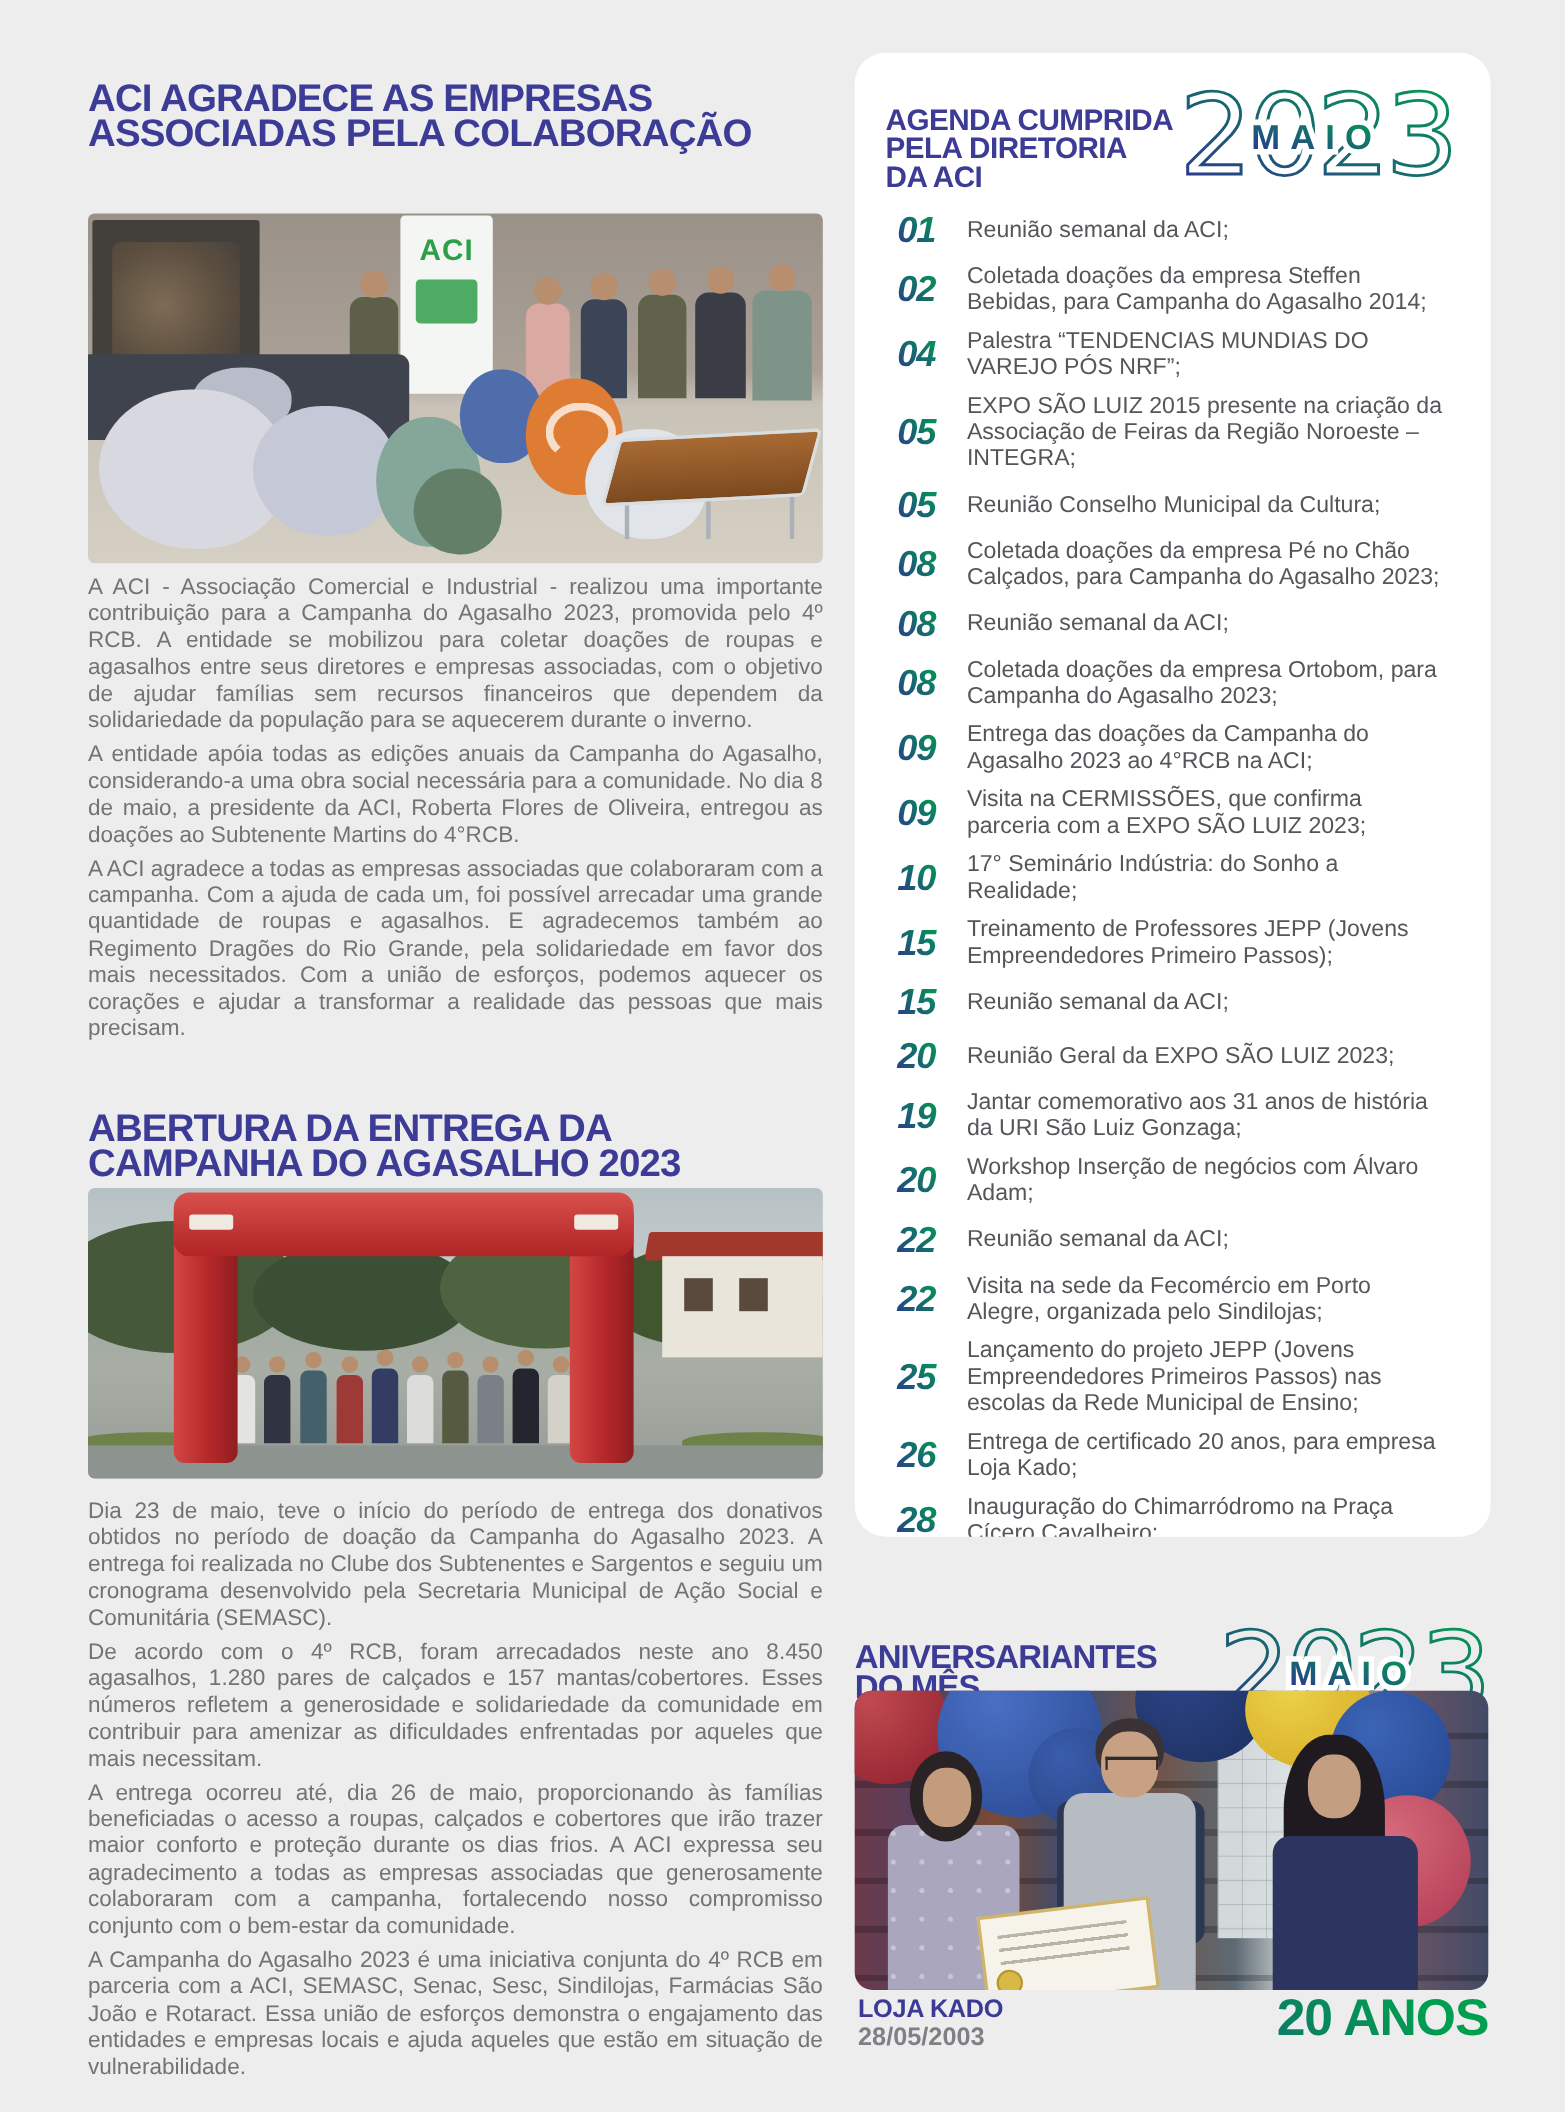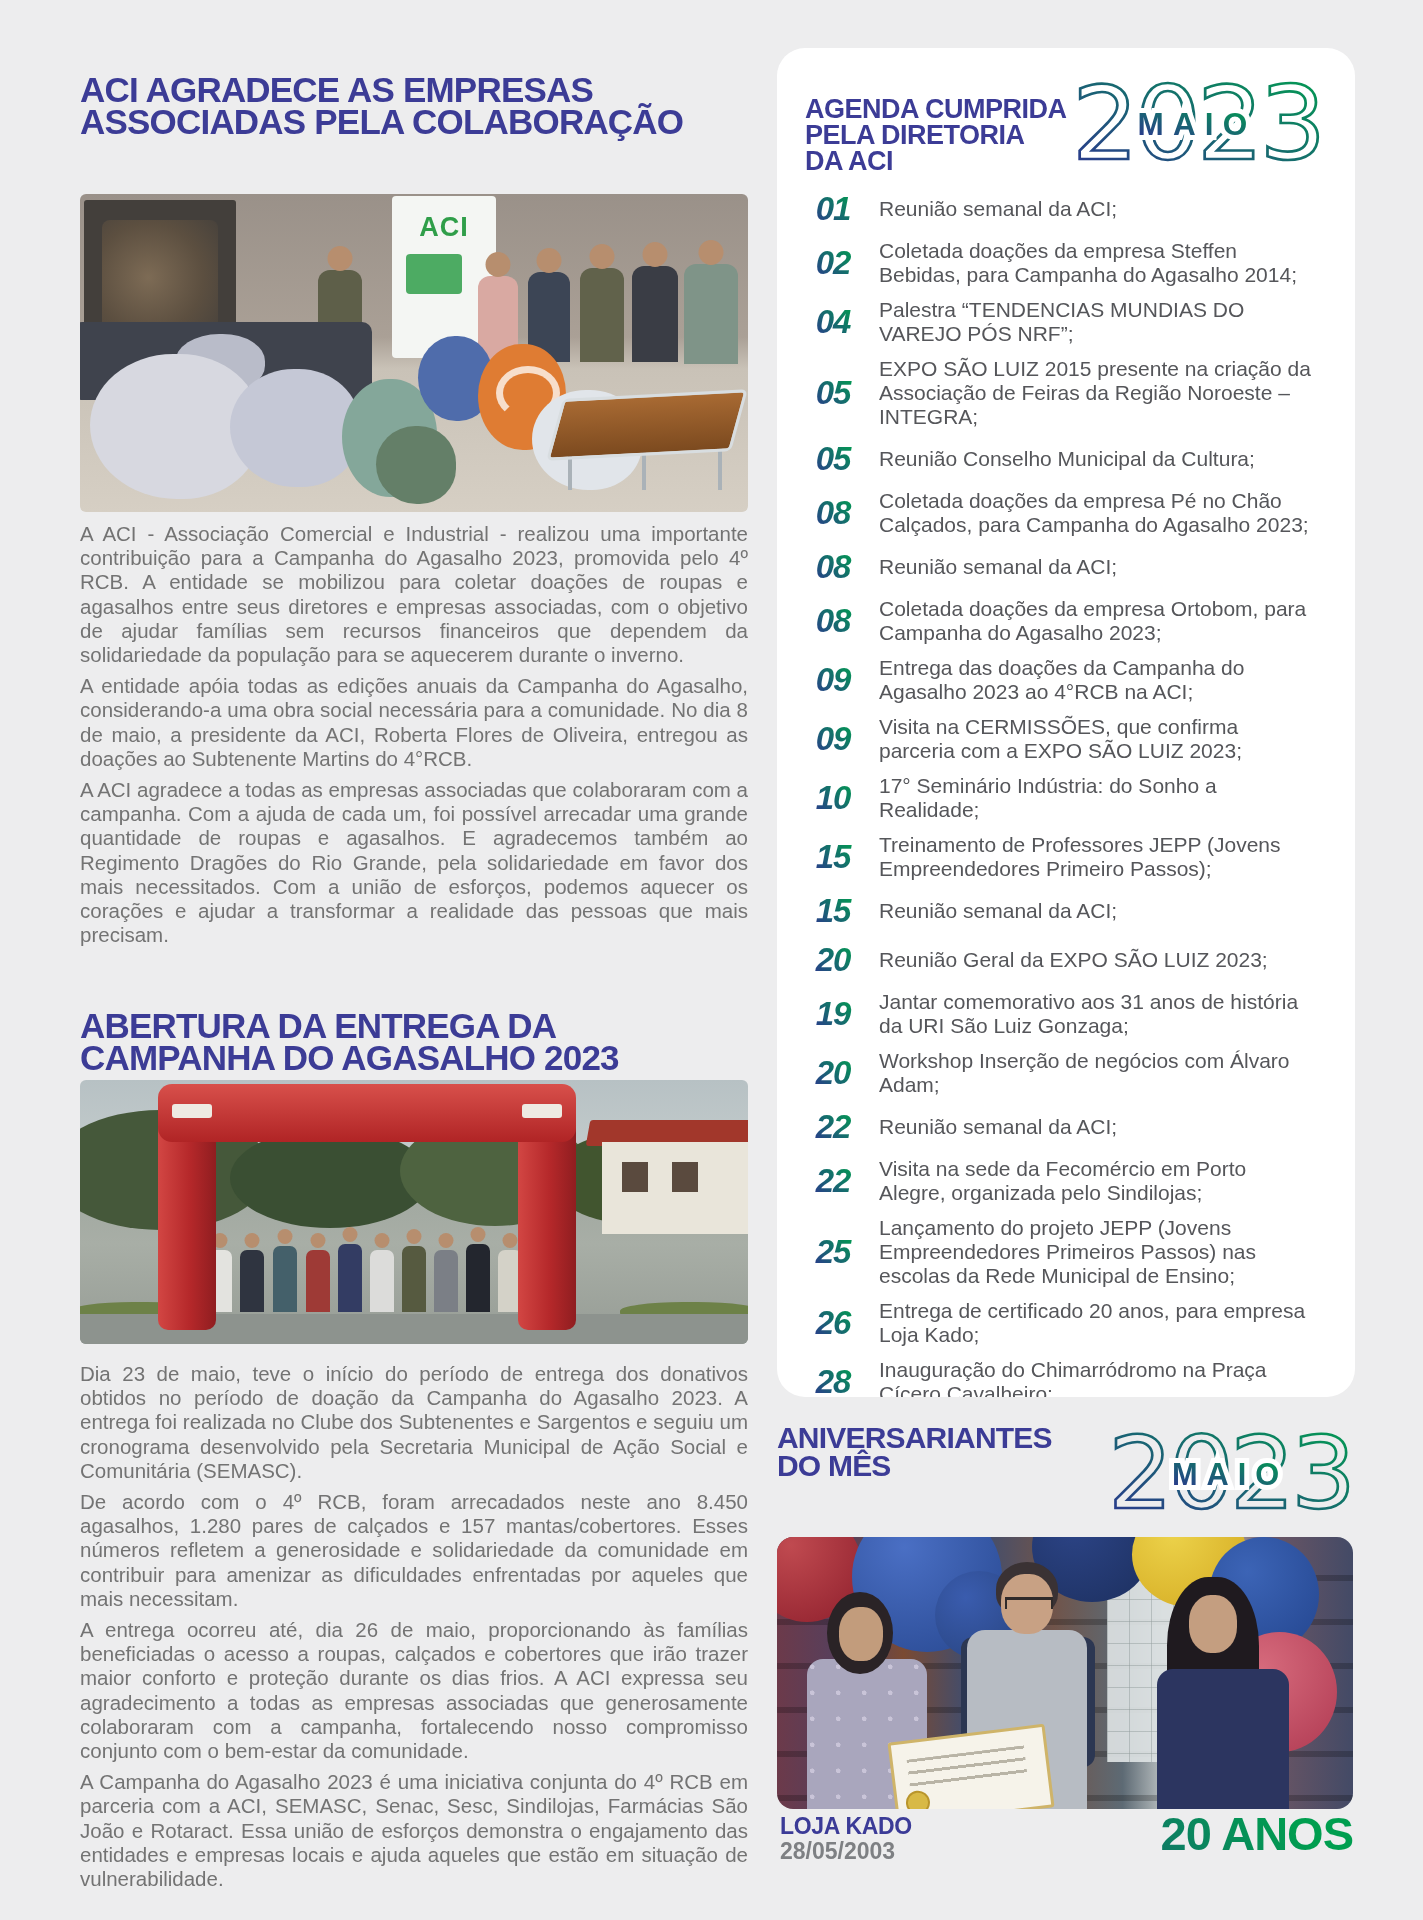--- a/index.html
+++ b/index.html
@@ -27,21 +27,21 @@
           background:linear-gradient(180deg,#9a9189 0%,#aaa096 45%,#c9c2b7 55%,#d6cfc4 100%);}
   #photo2{left:80px;top:1080px;width:668px;height:264px;
           background:linear-gradient(180deg,#b7c1c4 0%,#c6cecd 36%,#9fa79f 38%,#a8aea6 62%,#969c95 100%);}
   #photo3{left:777px;top:1537px;width:576px;height:272px;border-radius:16px;
           background:linear-gradient(90deg,#6c3a4a 0%,#53405f 12%,#7a4a33 22%,#3c4d72 34%,#70544a 48%,#5d6a74 60%,#b9bfc0 67%,#c2c8c9 76%,#6d5664 85%,#434a66 100%);}
 
   
   .mural{left:4px;top:6px;width:152px;height:168px;background:#433f3b;border-radius:3px;}
   .mural-art{left:18px;top:20px;width:116px;height:128px;border-radius:8px;
              background:radial-gradient(circle at 40% 45%,#7d6b55 0%,#5c4f40 55%,#433f3b 100%);}
-  .banner{left:312px;top:2px;width:104px;height:162px;background:#f4f6f3;border-radius:4px;
+  .banner{left:284px;top:2px;width:84px;height:162px;background:#f4f6f3;border-radius:4px;
           text-align:center;}
   .banner-txt{position:static;display:block;margin-top:16px;color:#2f9e49;
               font-weight:bold;font-size:27px;letter-spacing:1px;}
   .banner-bar{left:14px;top:58px;width:56px;height:40px;background:#2f9e49;border-radius:4px;opacity:.85;}
   .person{border-radius:12px 12px 0 0;}
   .person::before{content:"";position:absolute;top:-24px;left:50%;transform:translateX(-50%);
                   width:25px;height:25px;border-radius:50%;background:#b78e6e;}
   .pp1{left:238px;bottom:150px;width:44px;height:92px;background:#5e5f49;}
   .pp2{left:398px;bottom:150px;width:40px;height:86px;background:#d9a9a2;}
   .pp3{left:448px;bottom:150px;width:42px;height:90px;background:#3c4555;}
@@ -141,22 +141,22 @@
                 letter-spacing:-0.5px;color:#3c3c96;text-transform:uppercase;}
   .logo-svg{flex-shrink:0;}
   .agenda-item{display:flex;align-items:center;gap:18px;margin-bottom:11px;}
   .day{width:56px;flex-shrink:0;text-align:center;
        font-style:italic;font-weight:bold;font-size:33px;letter-spacing:-1px;}
   .gradtext{background:linear-gradient(45deg,#2e3192 8%,#009e4f 88%);
             -webkit-background-clip:text;background-clip:text;color:transparent;}
   .desc{flex:1;max-width:436px;font-size:21px;line-height:24px;color:#55565a;}
 
   
-  .bday-head{position:absolute;left:777px;top:1424px;width:578px;height:104px;
-             display:flex;justify-content:space-between;}
+  .bday-head{position:absolute;left:777px;top:1469px;width:578px;height:104px;
+             display:flex;justify-content:space-between;align-items:center;}
   .bday-title{font-weight:bold;font-size:30px;line-height:28px;letter-spacing:-0.8px;
               color:#3c3c96;text-transform:uppercase;}
   .bday-caption{position:absolute;left:780px;top:1814px;font-weight:bold;font-size:23px;line-height:25px;}
   .company{color:#3b3b97;letter-spacing:-0.3px;}
   .cdate{color:#7e8083;}
   .anos-badge{position:absolute;left:777px;top:1806px;width:576px;text-align:right;
               font-weight:bold;font-size:47px;letter-spacing:-1px;font-style:normal;}
 </style>
 </head>
 <body>

